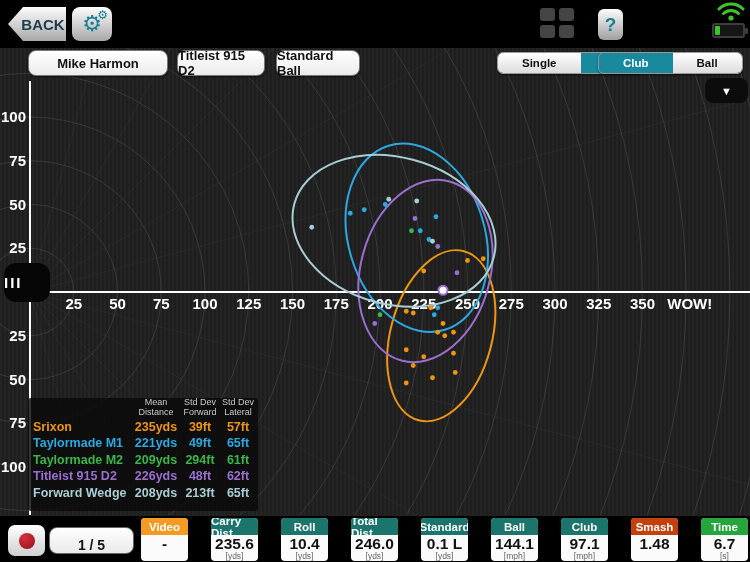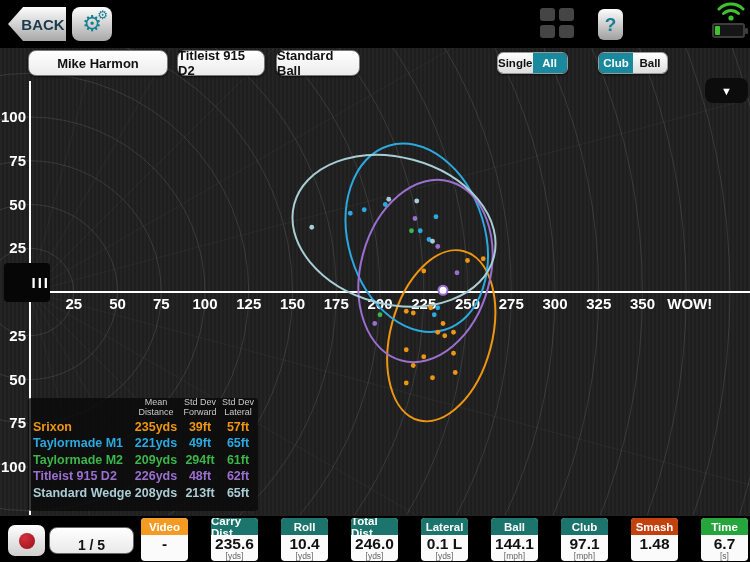--- a/index.html
+++ b/index.html
@@ -42,27 +42,27 @@
     border:1px solid #777;border-radius:8px;display:flex;align-items:center;justify-content:center;
     font-weight:bold;font-size:13px;color:#111;cursor:pointer;box-shadow:0 1px 2px rgba(0,0,0,.6);}
   .pill.player{left:28px;width:140px;}
   .pill.club{left:177px;width:88px;}
   .pill.ball{left:276px;width:84px;}
   .seg-group{position:absolute;top:4px;height:22px;display:flex;border:1px solid #999;border-radius:6px;
     overflow:hidden;box-shadow:0 1px 2px rgba(0,0,0,.6);}
   .seg-group.g1{left:497px;}
   .seg-group.g2{left:598px;}
   .seg{display:flex;align-items:center;justify-content:center;font-weight:bold;font-size:11.5px;
-    padding:0 0;min-width:34px;background:linear-gradient(#fff,#ddd);color:#111;cursor:pointer;}
+    padding:0 24px;min-width:34px;background:linear-gradient(#fff,#ddd);color:#111;cursor:pointer;}
   .seg.sel{background:#19899d;color:#fff;}
   .drop-tab{position:absolute;left:705px;top:30px;width:43px;height:25px;background:#0c0c0c;
     border-radius:8px;display:flex;align-items:center;justify-content:center;color:#fff;
     font-size:11px;cursor:pointer;}
   .axis-handle{position:absolute;left:4px;top:215px;width:46px;height:39px;background:#060606;
-    border-radius:4px;display:flex;align-items:center;justify-content:flex-end;color:#fff;
+    border-radius:12px;display:flex;align-items:center;justify-content:flex-start;color:#fff;
     font-weight:bold;font-size:15px;letter-spacing:2px;cursor:grab;}
 
   
   .legend{position:absolute;left:28px;top:350px;width:230px;height:113px;
     background:rgba(10,10,10,0.82);border-radius:3px;padding:4px 6px 4px 5px;
     display:grid;grid-template-columns:98px 50px 38px 38px;grid-auto-rows:16.5px;align-items:center;}
   .legend .hdr{font-size:9px;color:#c9c9c9;text-align:center;line-height:1.12;align-self:end;padding-bottom:1px;}
   .legend .name{font-weight:bold;font-size:12.5px;white-space:nowrap;}
   .legend .val{font-weight:bold;font-size:12.5px;text-align:center;white-space:nowrap;}
 
@@ -253,21 +253,21 @@
         <div class="val" style="color: rgb(43, 169, 224);">49ft</div>
         <div class="val" style="color: rgb(43, 169, 224);">65ft</div>
         <div class="name" style="color: rgb(60, 181, 74);">Taylormade M2</div>
         <div class="val" style="color: rgb(60, 181, 74);">209yds</div>
         <div class="val" style="color: rgb(60, 181, 74);">294ft</div>
         <div class="val" style="color: rgb(60, 181, 74);">61ft</div>
         <div class="name" style="color: rgb(155, 111, 208);">Titleist 915 D2</div>
         <div class="val" style="color: rgb(155, 111, 208);">226yds</div>
         <div class="val" style="color: rgb(155, 111, 208);">48ft</div>
         <div class="val" style="color: rgb(155, 111, 208);">62ft</div>
-        <div class="name" style="color: rgb(169, 205, 212);">Standard Wedge</div>
+        <div class="name" style="color: rgb(169, 205, 212);">Forward Wedge</div>
         <div class="val" style="color: rgb(169, 205, 212);">208yds</div>
         <div class="val" style="color: rgb(169, 205, 212);">213ft</div>
         <div class="val" style="color: rgb(169, 205, 212);">65ft</div>
       </div>
   </div>
 
   <footer class="bottombar">
     <div class="rec-btn">
       <span class="rec-dot"></span>
     </div>
@@ -289,21 +289,21 @@
           <div class="t-hdr" style="background: rgb(28, 117, 108);">Roll</div>
           <div class="t-val">10.4</div>
           <div class="t-unit">[yds]</div>
         </div>
         <div class="tile">
           <div class="t-hdr" style="background: rgb(28, 117, 108);">Total Dist</div>
           <div class="t-val">246.0</div>
           <div class="t-unit">[yds]</div>
         </div>
         <div class="tile">
-          <div class="t-hdr" style="background: rgb(28, 117, 108);">Lateral</div>
+          <div class="t-hdr" style="background: rgb(28, 117, 108);">Standard</div>
           <div class="t-val">0.1 L</div>
           <div class="t-unit">[yds]</div>
         </div>
         <div class="tile">
           <div class="t-hdr" style="background: rgb(28, 117, 108);">Ball</div>
           <div class="t-val">144.1</div>
           <div class="t-unit">[mph]</div>
         </div>
         <div class="tile">
           <div class="t-hdr" style="background: rgb(28, 117, 108);">Club</div>

